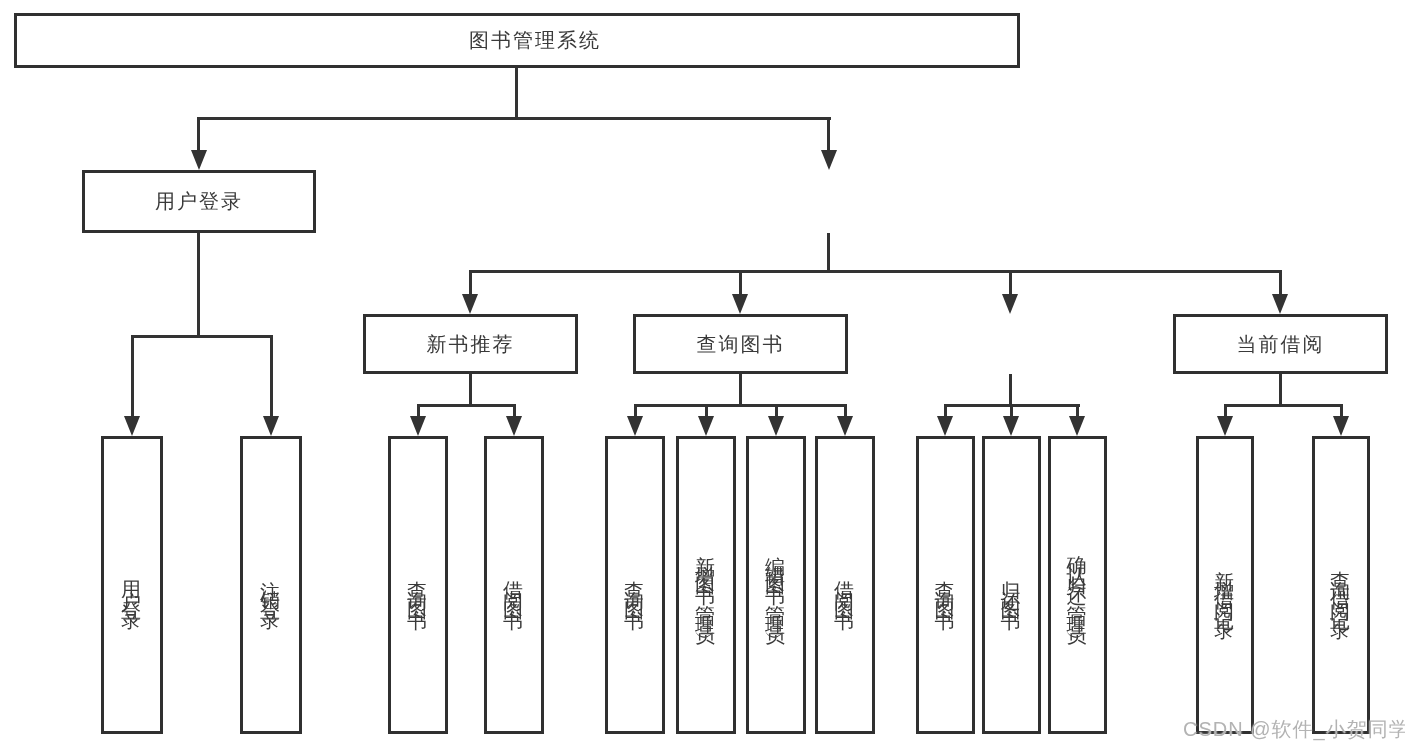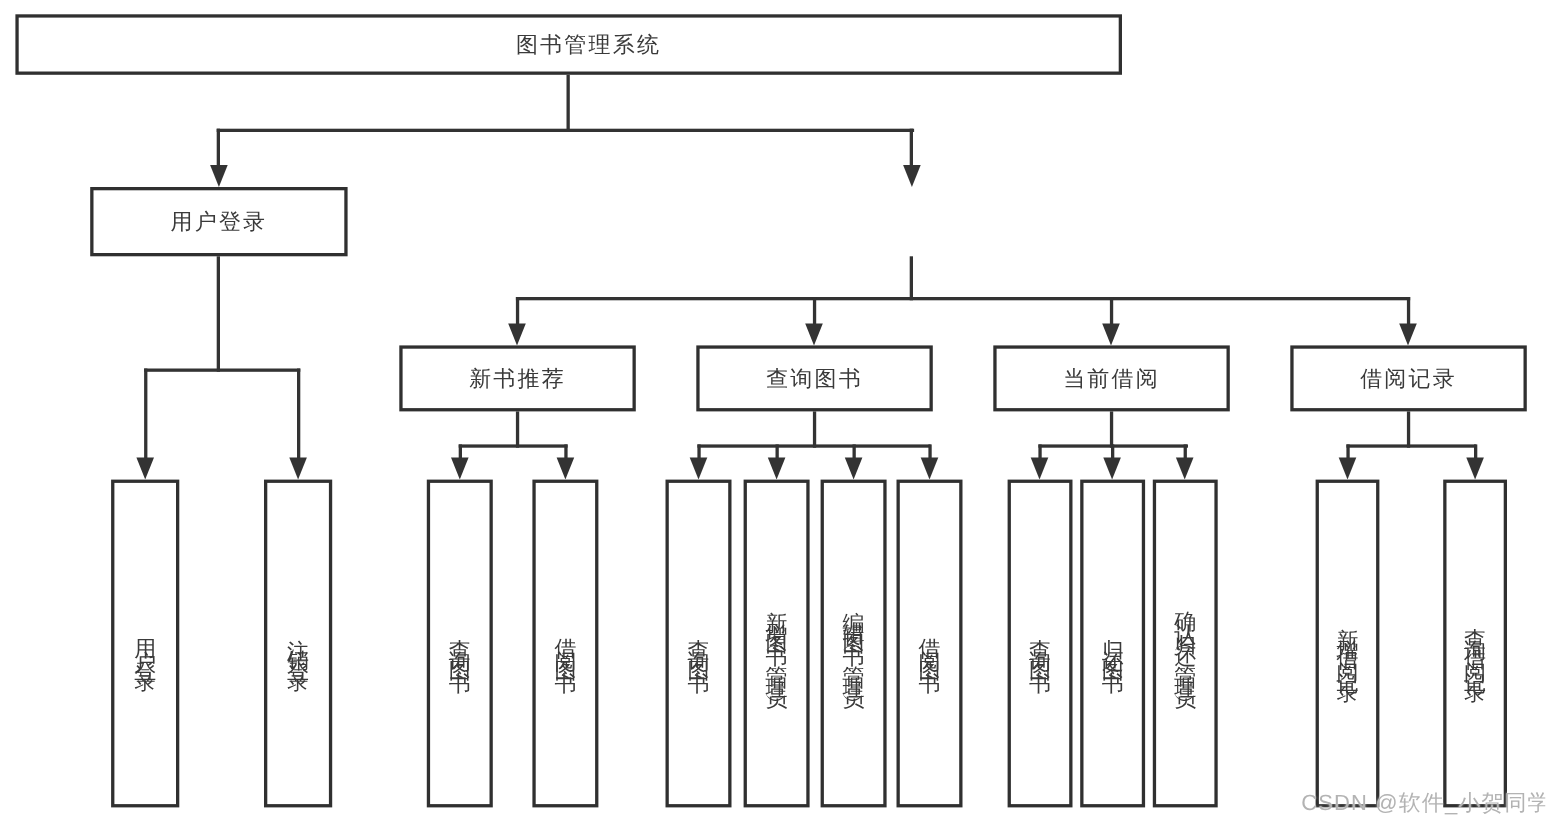--- a/index.html
+++ b/index.html
@@ -70,25 +70,22 @@
   <div class="ah" style="left:1002px; top:294px;"></div>
   <div class="vl" style="left:1279px; top:270px; height:26px;"></div>
   <div class="ah" style="left:1272px; top:294px;"></div>
 
   <div class="hnode" style="left:363px; top:314px; width:215px; height:60px;">
     <span>新书推荐</span>
   </div>
   <div class="hnode" style="left:633px; top:314px; width:215px; height:60px;">
     <span>查询图书</span>
   </div>
-  <div class="hnode" style="left:903px; top:314px; width:215px; height:60px;">
+  <div class="hnode" style="left:1173px; top:314px; width:215px; height:60px;">
     <span>当前借阅</span>
-  </div>
-  <div class="hnode" style="left:1173px; top:314px; width:215px; height:60px;">
-    <span>借阅记录</span>
   </div>
 
   <div class="vl" style="left:469px; top:374px; height:33px;"></div>
   <div class="hl" style="left:417px; top:404px; width:99px;"></div>
   <div class="vl" style="left:417px; top:404px; height:13px;"></div>
   <div class="ah" style="left:410px; top:416px;"></div>
   <div class="vl" style="left:513px; top:404px; height:13px;"></div>
   <div class="ah" style="left:506px; top:416px;"></div>
 
   <div class="vl" style="left:739px; top:374px; height:33px;"></div>

